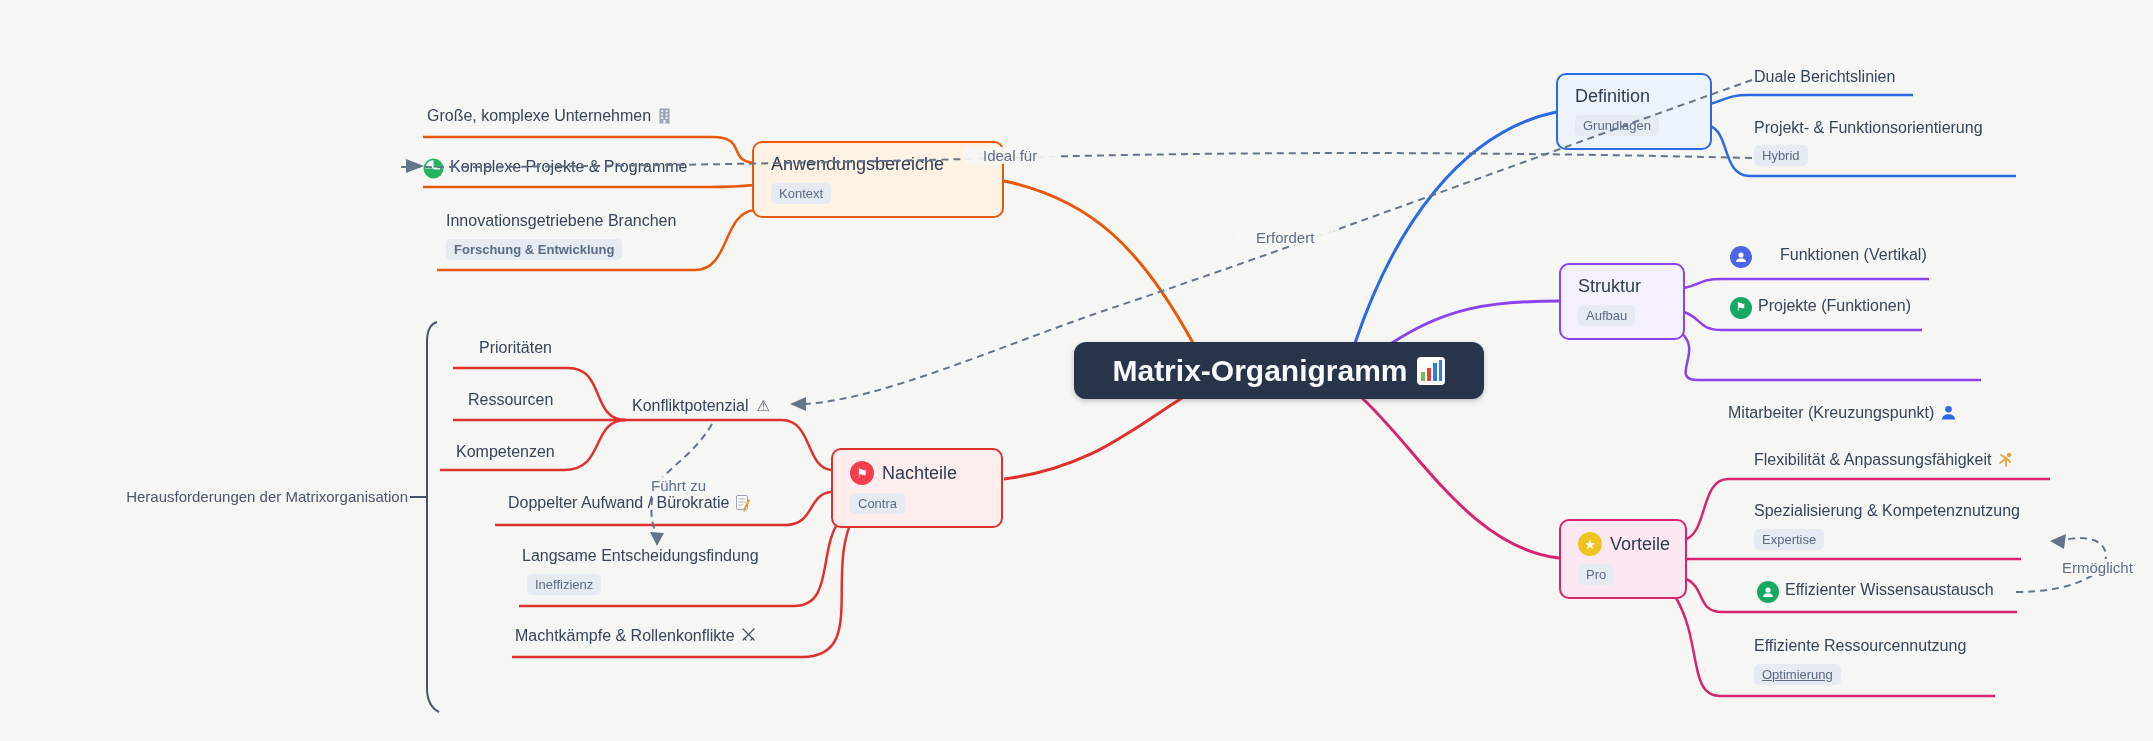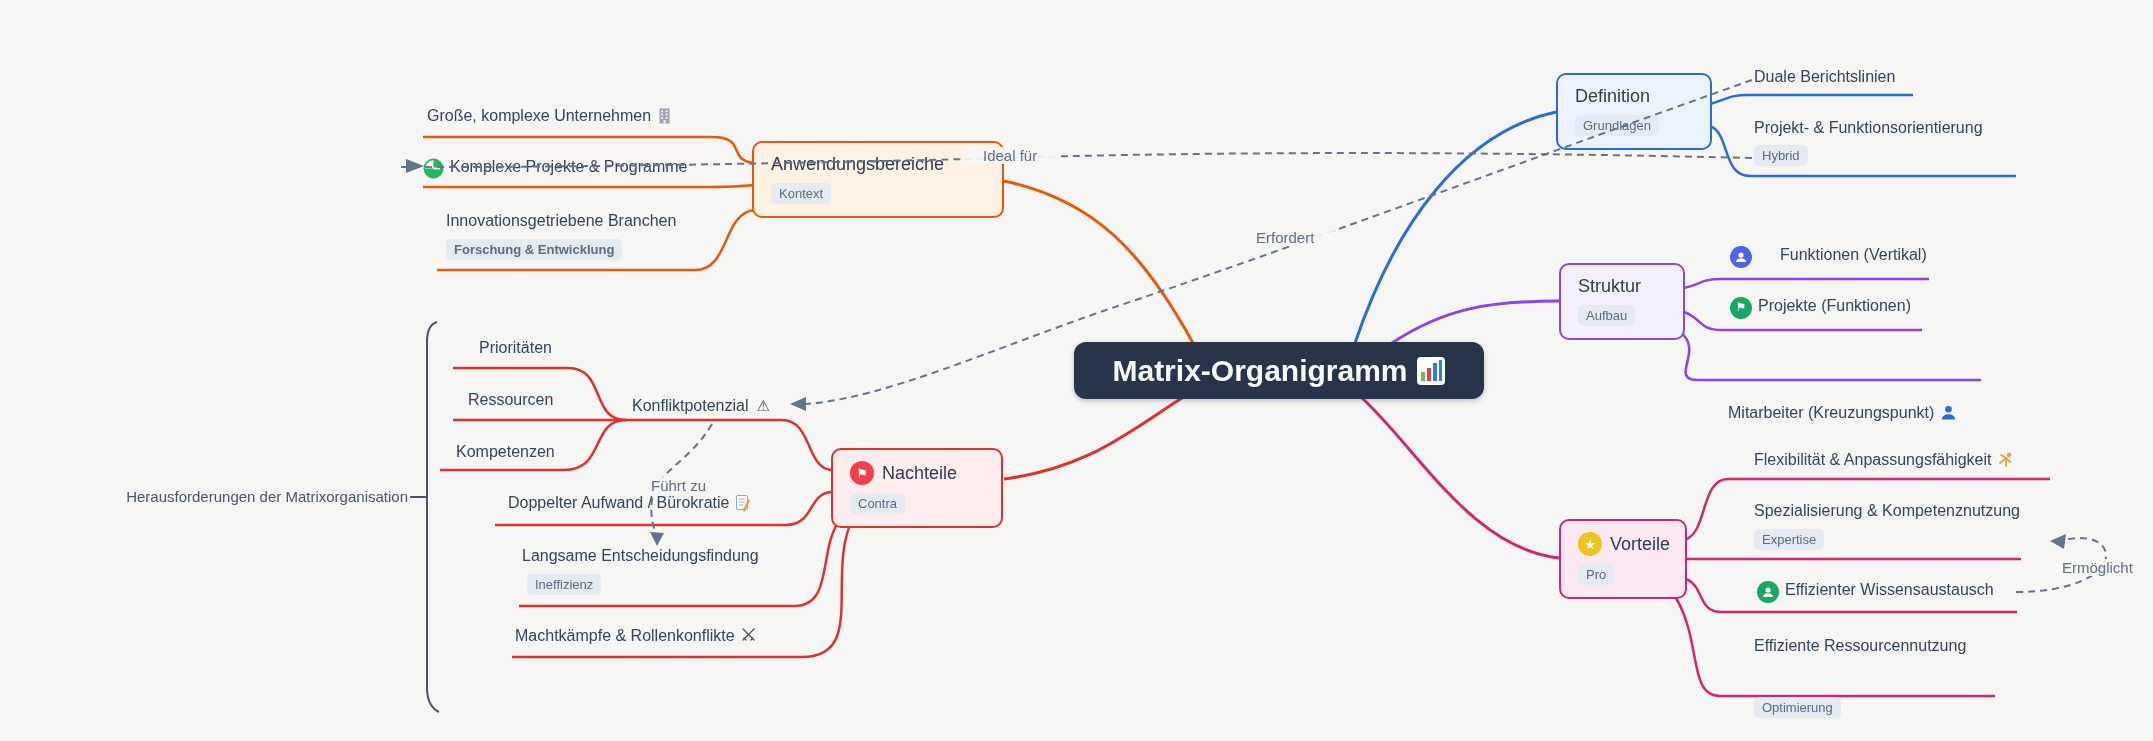--- a/index.html
+++ b/index.html
@@ -148,21 +148,21 @@
       <svg width="14" height="14" viewBox="0 0 14 14">
           <circle cx="7" cy="5" r="2.6" fill="#fff"></circle>
           <path d="M1.8,12 C2.4,9.2 4.5,8.2 7,8.2 C9.5,8.2 11.6,9.2 12.2,12 Z" fill="#fff"></path>
         </svg>
     </span>
     <span>Effizienter Wissensaustausch</span>
   </div>
   <div class="leaf" style="left:1754px;top:637px;">
     <span>Effiziente Ressourcennutzung</span>
   </div>
-  <span class="badge abs" style="left:1754px;top:697px;">Optimierung</span>
+  <span class="badge abs" style="left:1754px;top:664px;text-decoration:underline;">Optimierung</span>
 
   <div class="box anw" style="left:752px;top:141px;width:252px;">
     <div class="box-title">Anwendungsbereiche</div>
     <span class="badge">Kontext</span>
   </div>
   <div class="leaf" style="left:427px;top:107px;">
     <span>Große, komplexe Unternehmen</span>
     <span style="display:inline-flex;">
       <svg width="15" height="17" viewBox="0 0 15 17">
         <rect x="2.5" y="1.5" width="10" height="15" fill="#9aa4b2"></rect>

